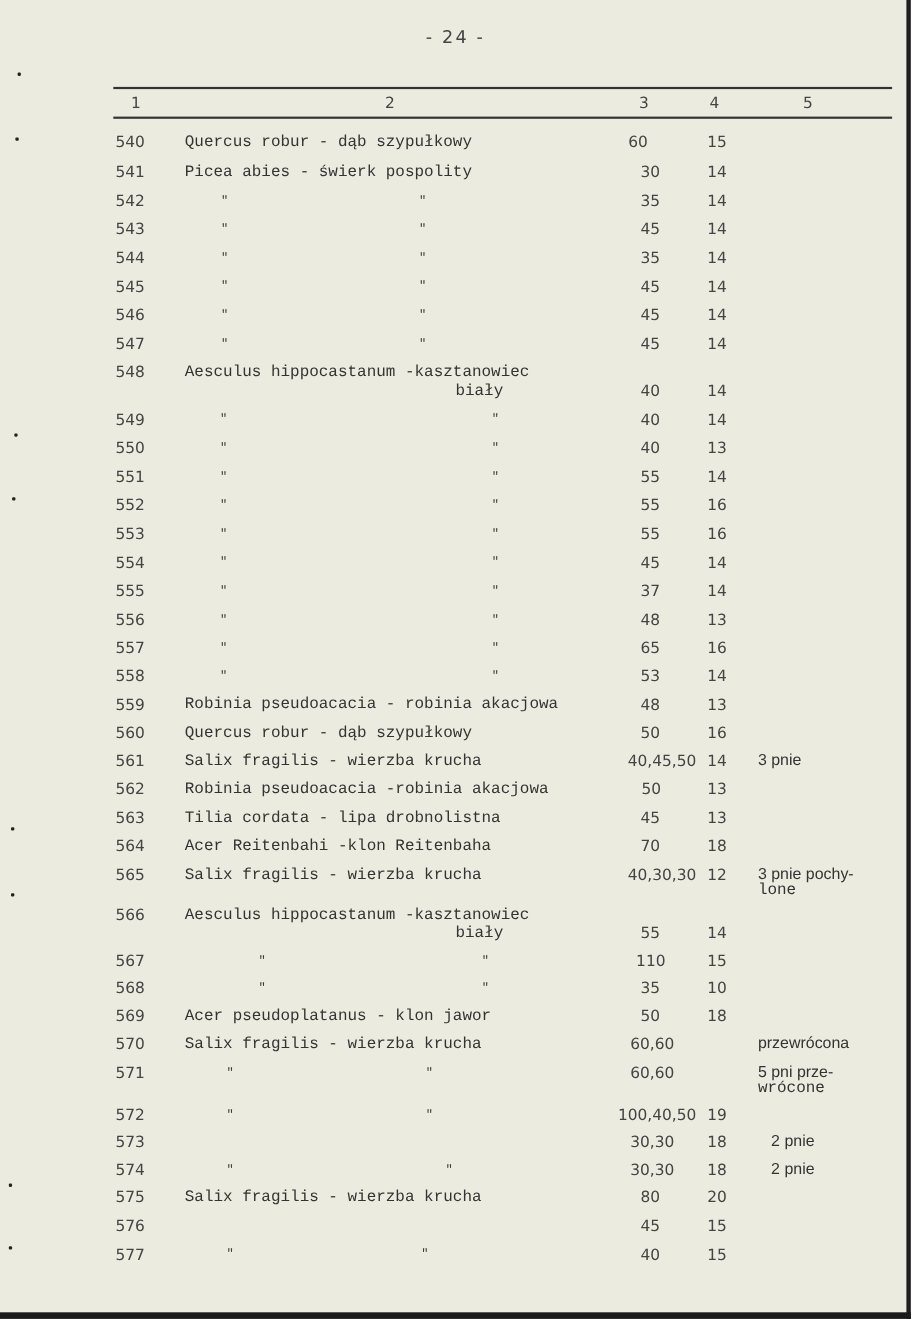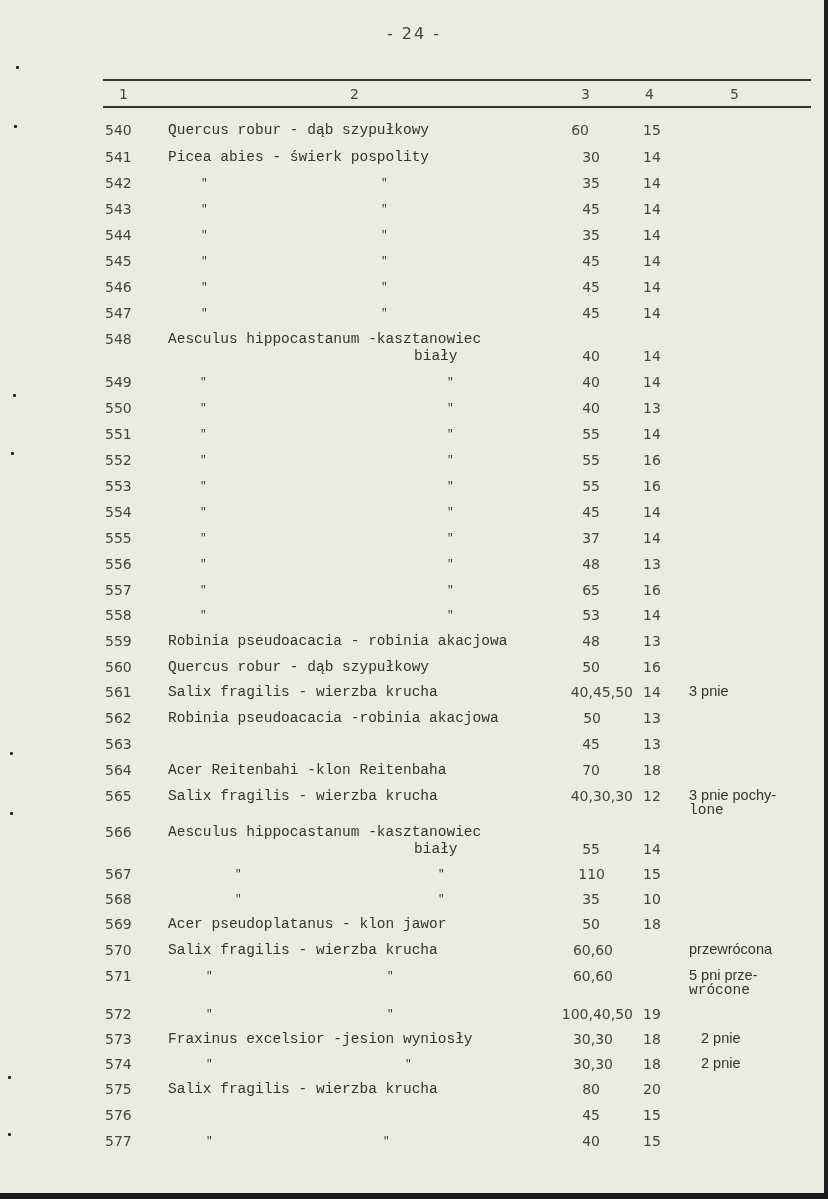--- a/index.html
+++ b/index.html
@@ -203,20 +203,21 @@
       <span class="c d5" style="left: 689px;">3 pnie</span>
     </div>
     <div class="row" style="top: 710px;">
       <span class="c num">562</span>
       <span class="c name">Robinia pseudoacacia -robinia akacjowa</span>
       <span class="c d3" style="left: 541px;">50</span>
       <span class="c d4">13</span>
     </div>
     <div class="row" style="top: 736px;">
       <span class="c num">563</span>
+      <span class="c name">Tilia cordata - lipa drobnolistna</span>
       <span class="c d3" style="left: 540px;">45</span>
       <span class="c d4">13</span>
     </div>
     <div class="row" style="top: 762px;">
       <span class="c num">564</span>
       <span class="c name">Acer Reitenbahi -klon Reitenbaha</span>
       <span class="c d3" style="left: 540px;">70</span>
       <span class="c d4">18</span>
     </div>
     <div class="row" style="top: 788px;">
@@ -272,21 +273,20 @@
     </div>
     <div class="row" style="top: 1006px; padding-left: 28px;">
       <span class="c num">572</span>
       <span class="c" style="left: 206px; font-size: 11px;">"</span>
       <span class="c" style="left: 387px; font-size: 11px;">"</span>
       <span class="c d3" style="left: 533px; width: 100px;">100,40,50</span>
       <span class="c d4">19</span>
     </div>
     <div class="row" style="top: 1031px;">
       <span class="c num">573</span>
-      <span class="c name">Fraxinus excelsior -jesion wyniosły</span>
       <span class="c d3" style="left: 513px; width: 100px;">30,30</span>
       <span class="c d4">18</span>
       <span class="c d5" style="left: 701px;">2 pnie</span>
     </div>
     <div class="row" style="top: 1056px;">
       <span class="c num">574</span>
       <span class="c" style="left: 206px; font-size: 11px;">"</span>
       <span class="c" style="left: 405px; font-size: 11px;">"</span>
       <span class="c d3" style="left: 513px; width: 100px;">30,30</span>
       <span class="c d4">18</span>

